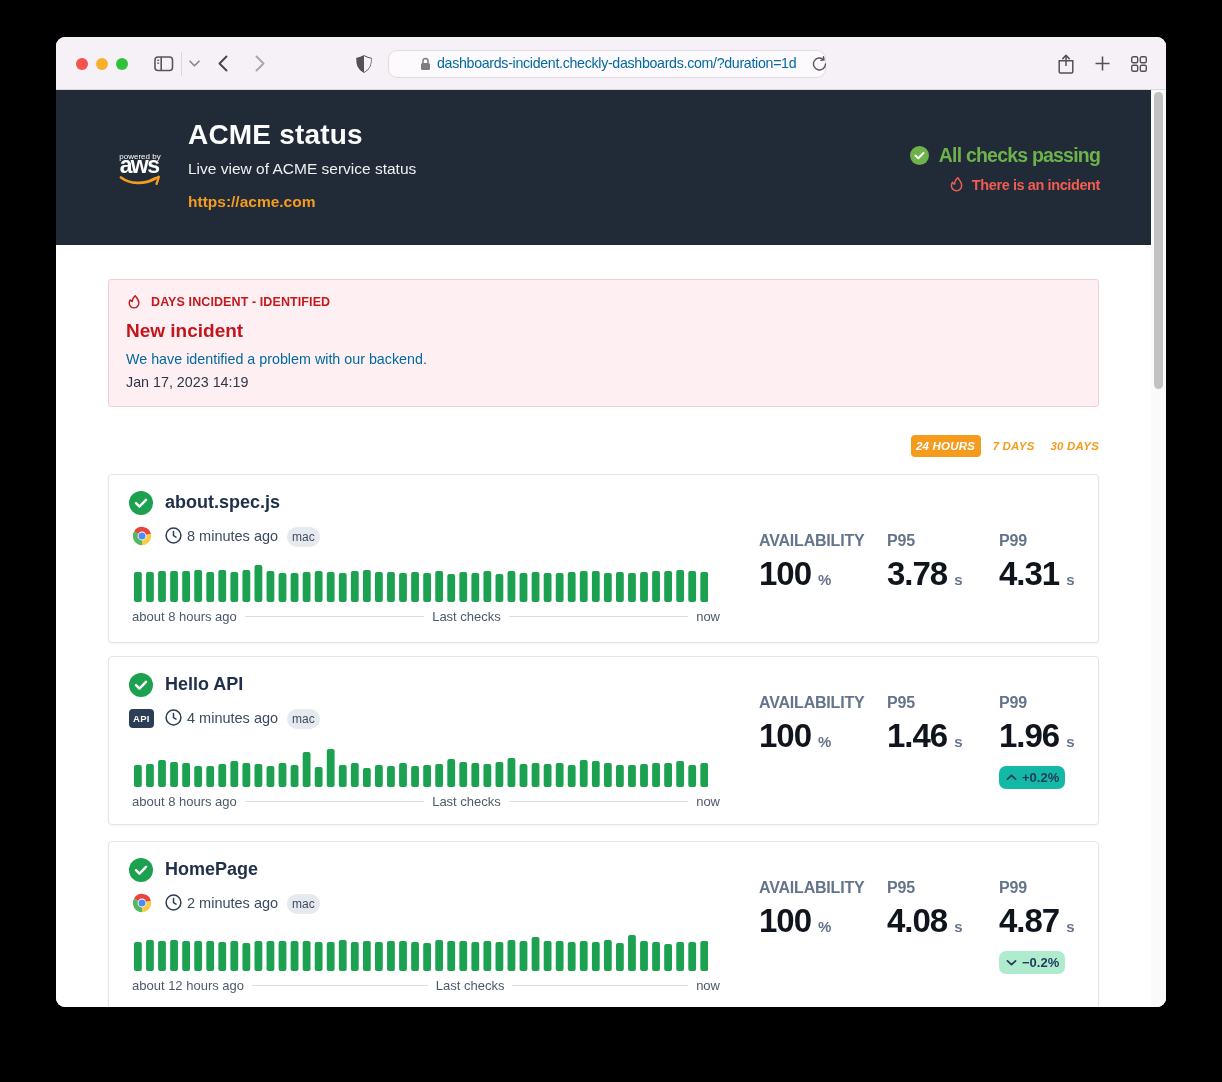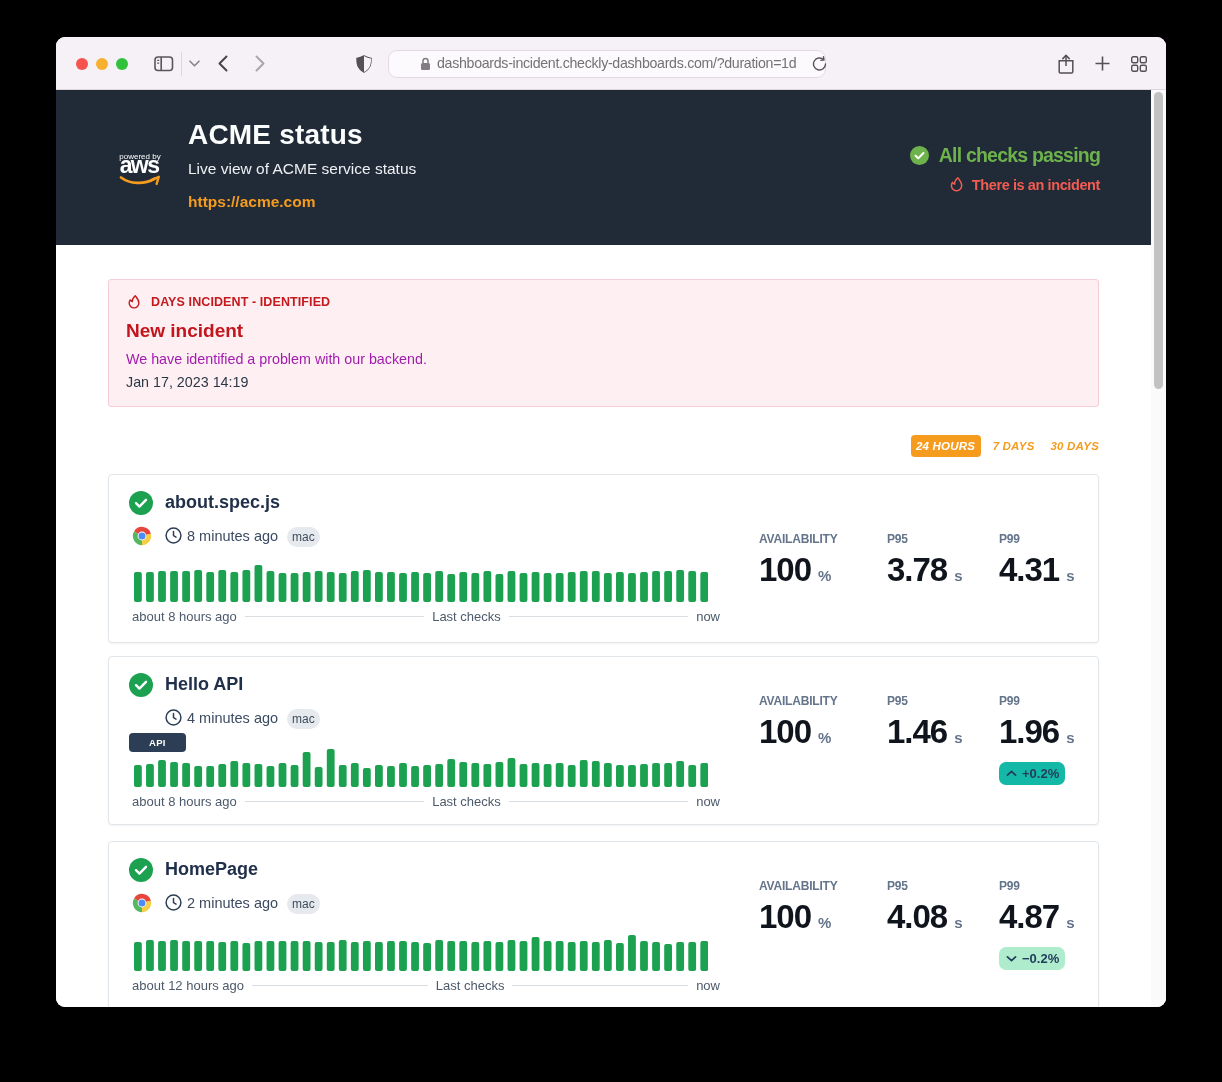--- a/index.html
+++ b/index.html
@@ -15,42 +15,42 @@
 #hsub { position:absolute; left:132px; top:70px; font-size:15.5px; color:#eef0f2; }
 #hlink { position:absolute; left:132px; top:103px; font-size:15.5px; font-weight:bold; color:#f59b1e; }
 #allpass { position:absolute; top:54px; right:51px; display:flex; align-items:center; }
 #allpass .t { font-size:19.5px; font-weight:bold; color:#6db24b; margin-left:10px; letter-spacing:-0.8px; }
 #isinc { position:absolute; top:86px; right:51px; display:flex; align-items:center; }
 #isinc .t { font-size:14.5px; font-weight:bold; color:#f25c51; margin-left:7px; letter-spacing:-0.4px; }
 #incident { position:absolute; left:52px; top:189px; width:991px; height:128px; background:#fdeff2; border:1px solid #f5cdd7; border-radius:3px; }
 #inc1 { position:absolute; left:17px; top:14px; display:flex; align-items:center; }
 #inc1 .t { font-size:12.5px; font-weight:bold; color:#c4191d; letter-spacing:0.1px; margin-left:9px; }
 #inc2 { position:absolute; left:17px; top:40px; font-size:19px; font-weight:bold; color:#c3161c; }
-#inc3 { position:absolute; left:17px; top:71px; font-size:14.3px; color:#a21caf; }
+#inc3 { position:absolute; left:17px; top:71px; font-size:14.3px; color:#0369a1; }
 #inc4 { position:absolute; left:17px; top:94px; font-size:14.3px; color:#2c3848; }
 #tabs { position:absolute; top:345px; right:52px; height:22px; }
 #tabs { display:flex; align-items:center;font-style:italic; }
 #tabs span { font-size:11.5px; font-weight:bold; color:#f59b1e; letter-spacing:0.2px; }
 #tab1 { display:inline-flex; align-items:center; background:#f59b1e; color:#fff !important; border-radius:4px; height:22px; padding:0 5.5px; margin-right:12px; }
 #tab2 { margin-right:16px; }
 .card { position:absolute; left:52px; width:991px; height:169px; background:#fff; border:1px solid #e1e6eb; border-radius:4px; box-shadow:0 1px 2px rgba(0,0,0,0.05); }
 .ccheck { position:absolute; left:20px; top:16px; }
 .ctitle { position:absolute; left:56px; top:17px; font-size:18px; font-weight:bold; color:#21304a; }
 .crow { position:absolute; left:20px; top:52px; height:20px; }
 .chromeic { position:absolute; left:3px; top:-1px; }
-.apibadge { position:absolute; left:0px; top:0px; background:#2c3e55; color:#fff; font-size:9.5px; font-weight:bold; padding:4px 20px; border-radius:4px; letter-spacing:0.3px;margin-top:24px; }
+.apibadge { position:absolute; left:0px; top:0px; background:#2c3e55; color:#fff; font-size:9.5px; font-weight:bold; padding:4px 4px; border-radius:4px; letter-spacing:0.3px; }
 .cclock { position:absolute; left:36px; top:0px; }
 .cago { position:absolute; left:58px; top:1px; font-size:14.5px; color:#3c4b61; white-space:nowrap; }
 .mac { position:absolute; left:158px; top:0px; background:#e6e9ed; color:#3f4c5e; font-size:12px; padding:2.5px 5px 3px; border-radius:10px; }
 .chart { position:absolute; left:25px; top:87px; width:574px; height:40px; }
 .xlabels { position:absolute; left:23px; top:133px; width:588px; height:16px; font-size:13px; color:#4c5a6b; display:flex; align-items:center; }
 .xline { flex:1; height:1px; background:#d9dee3; margin:0 8px; }
 .stats { position:absolute; left:650px; top:0; width:341px; display:flex; align-items:flex-start; }
 .scol { flex:none; }
-.slabel { font-size:12px; font-weight:bold; color:#64748b; letter-spacing:-0.2px; }
+.slabel { font-size:16px; font-weight:bold; color:#64748b; letter-spacing:-0.2px; }
 .sval { font-size:33px; font-weight:bold; color:#10151d; margin-top:7px; letter-spacing:-1px; line-height:1.05; }
 .sunit { font-size:15px; font-weight:bold; color:#64748b; margin-left:7px; letter-spacing:0; }
 .pbadge { margin-top:12px; display:inline-flex; align-items:center; padding:4px 6px 4px 6px; border-radius:7px; }
 .pbadge span { font-size:13px; font-weight:bold; color:#233d5e; margin-left:4px; }
 .pbadge svg { display:block; }
 </style></head>
 <body>
 <div id="win">
   <div id="chrome">
     <div class="tl" style="left:20px;background:#f4534e"></div>
@@ -75,21 +75,21 @@
     <svg style="position:absolute;left:300px;top:18px" width="16" height="18" viewBox="0 0 16 18">
         <path d="M8 1 C10.5 2.5 13 3.2 15 3.4 C15 9 14.5 13.5 8 17 C1.5 13.5 1 9 1 3.4 C3 3.2 5.5 2.5 8 1z" fill="none" stroke="#554f56" stroke-width="1.5"></path>
         <path d="M8 1 C10.5 2.5 13 3.2 15 3.4 C15 9 14.5 13.5 8 17z" fill="#f6f1f6"></path>
         <path d="M8 1 C5.5 2.5 3 3.2 1 3.4 C1 9 1.5 13.5 8 17z" fill="#554f56"></path>
       </svg>
     <div style="position:absolute;left:332px;top:13px;width:438px;height:28px;background:#fcfafc;border:1px solid #e1dbe1;border-radius:9px"></div>
     <svg style="position:absolute;left:364px;top:20px" width="11" height="14" viewBox="0 0 11 14">
         <rect x="1" y="6" width="9" height="7" rx="1.5" fill="#827c83"></rect>
         <path d="M3 6 V4 a2.5 2.5 0 0 1 5 0 V6" fill="none" stroke="#827c83" stroke-width="1.5"></path>
       </svg>
-    <div style="position:absolute;left:381px;top:17.5px;font-size:14.2px;color:#737373;letter-spacing:-0.3px">dashboards-incident.checkly-dashboards.com/?duration=1d</div>
+    <div style="position:absolute;left:381px;top:17.5px;font-size:14.2px;color:#0369a1;letter-spacing:-0.3px">dashboards-incident.checkly-dashboards.com/?duration=1d</div>
     <svg style="position:absolute;left:756px;top:19px" width="15" height="16" viewBox="0 0 15 16">
         <path d="M13.5 8 a6 6 0 1 1 -1.8 -4.3 M11.5 0.8 L12 3.9 L8.9 4.4" fill="none" stroke="#5a545b" stroke-width="1.4" stroke-linecap="round"></path>
       </svg>
     <svg style="position:absolute;left:1002px;top:17px" width="16" height="20" viewBox="0 0 16 20">
         <path d="M1.2 7.5 h13.6 v11 a1.2 1.2 0 0 1 -1.2 1.2 h-11.2 a1.2 1.2 0 0 1 -1.2 -1.2 z" fill="none" stroke="#554f56" stroke-width="1.5" transform="translate(0,-0.7)"></path>
         <line x1="8" y1="12" x2="8" y2="1.8" stroke="#554f56" stroke-width="1.5"></line>
         <path d="M4.8 4.6 L8 1.4 L11.2 4.6" fill="none" stroke="#554f56" stroke-width="1.5" stroke-linecap="round" stroke-linejoin="round"></path>
       </svg>
     <svg style="position:absolute;left:1039px;top:19px" width="15" height="15" viewBox="0 0 15 15">
         <line x1="7.5" y1="0.5" x2="7.5" y2="14.5" stroke="#554f56" stroke-width="1.6"></line>

